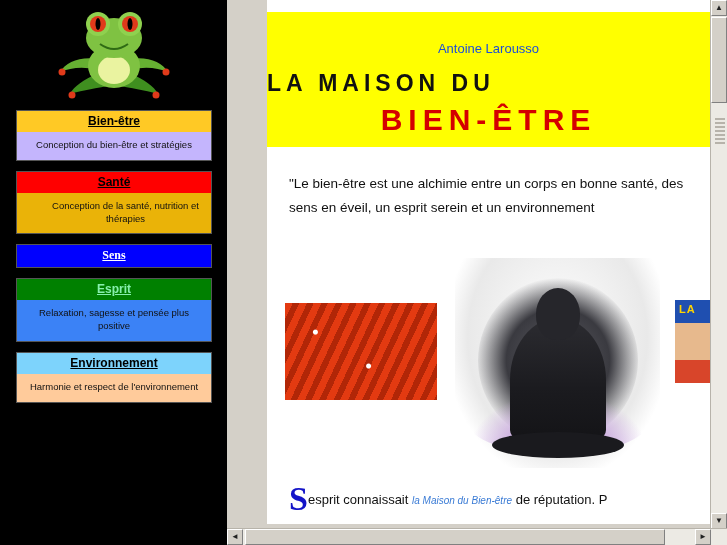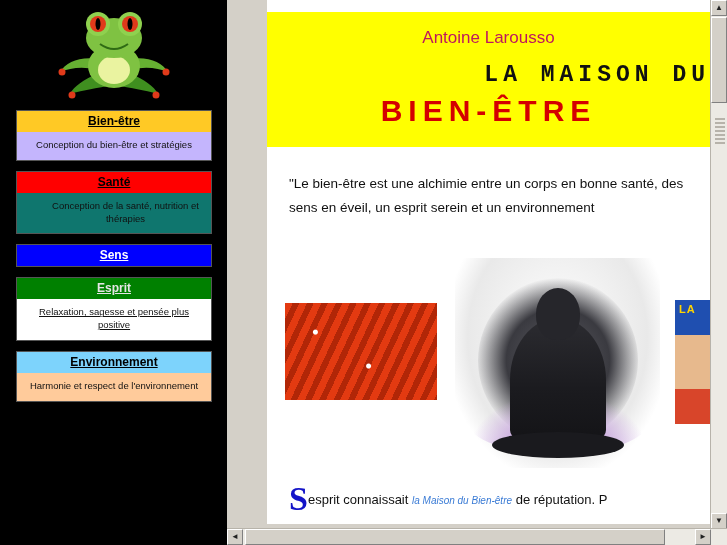--- a/index.html
+++ b/index.html
@@ -66,25 +66,25 @@
     text-align: center;
     font-size: 9.5px;
     padding: 7px 6px 8px 6px;
     line-height: 1.35;
     color: #111;
   }
   
   .c-bienetre .nav-head { background: #ffc925; color: #000; }
   .c-bienetre .nav-body { background: #c4b5fd; }
   .c-sante .nav-head { background: #ff0000; color: #000; }
-  .c-sante .nav-body { background: #0f766e; padding-left: 29px; }
-  .c-sens .nav-head { background: #0000ff; color: #ffffff; }
+  .c-sante .nav-body { background: #eab308; padding-left: 29px; }
+  .c-sens .nav-head { background: #0000ff; color: #ffffff; font-family: Liberation Serif, serif; }
   .c-sens .nav-body { background: #85d8f2; }
-  .c-esprit .nav-head { background: #008000; color: #e5e5e5; }
-  .c-esprit .nav-body { background: #ffffff; text-decoration: underline; }
+  .c-esprit .nav-head { background: #008000; color: #86efac; }
+  .c-esprit .nav-body { background: #3b82f6; }
   .c-environnement .nav-head { background: #7dd3fc; color: #000; }
   .c-environnement .nav-body { background: #ffcb9b; }
 
   
   .doc-outer {
     position: absolute;
     left: 227px;
     top: 0;
     width: 500px;
     height: 545px;
@@ -102,32 +102,31 @@
   .banner {
     position: absolute;
     left: 0;
     top: 12px;
     width: 443px;
     height: 135px;
     background: #ffff00;
   }
   .author {
     text-align: center;
-    font-size: 17px;
-    color: #be185d;
-    padding-top: 16px;
+    font-size: 13px;
+    color: #1d4ed8;
+    padding-top: 29px;
   }
   .title1 {
-    text-align: right;
+    text-align: left;
     font-size: 23px;
     font-weight: bold;
     letter-spacing: 5px;
     color: #111;
     margin-top: 14px;
-    font-family: Liberation Mono, monospace;
   }
   .title2 {
     text-align: center;
     font-size: 30px;
     font-weight: bold;
     letter-spacing: 6px;
     color: #d40000;
     margin-top: 6px;
   }
   .quote {
@@ -215,21 +214,21 @@
     width: 132px;
     height: 26px;
     background: #1a1a1e;
     border-radius: 50%;
   }
   .img-face {
     position: absolute;
     left: 408px;
     top: 52px;
     width: 40px;
-    height: 124px;
+    height: 83px;
     background: linear-gradient(180deg, #1f4fb0 0 28%, #e7b98d 28% 72%, #d8452a 72% 100%);
   }
   .img-face .la {
     position: absolute;
     left: 4px;
     top: 3px;
     color: #ffd400;
     font-weight: bold;
     font-size: 11px;
     letter-spacing: 1px;

